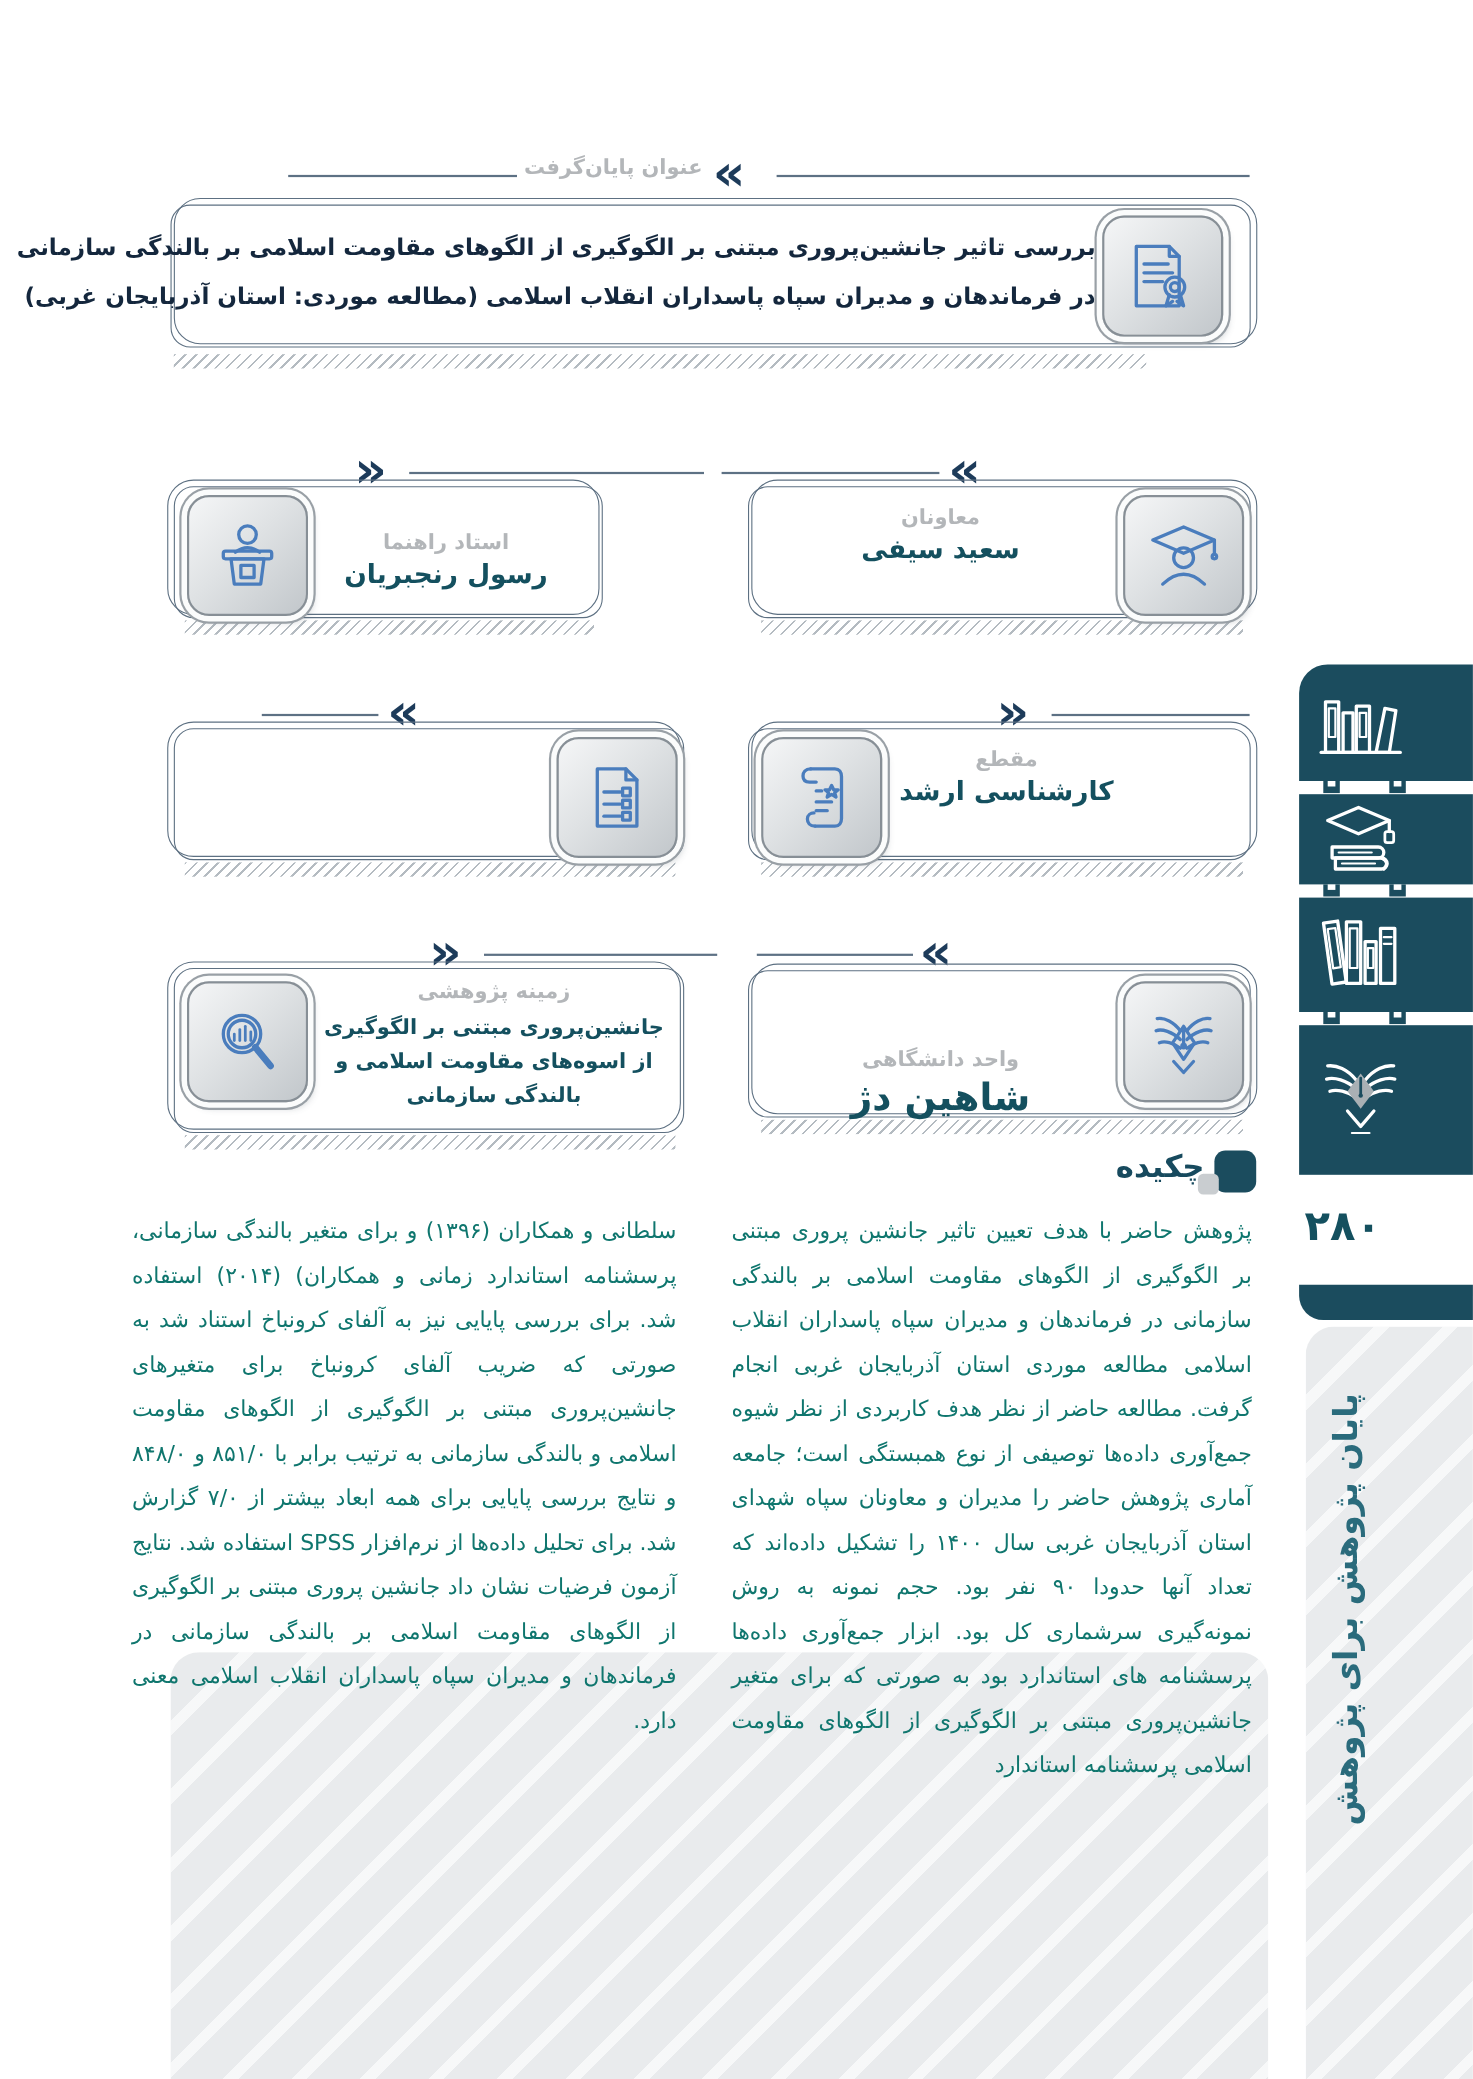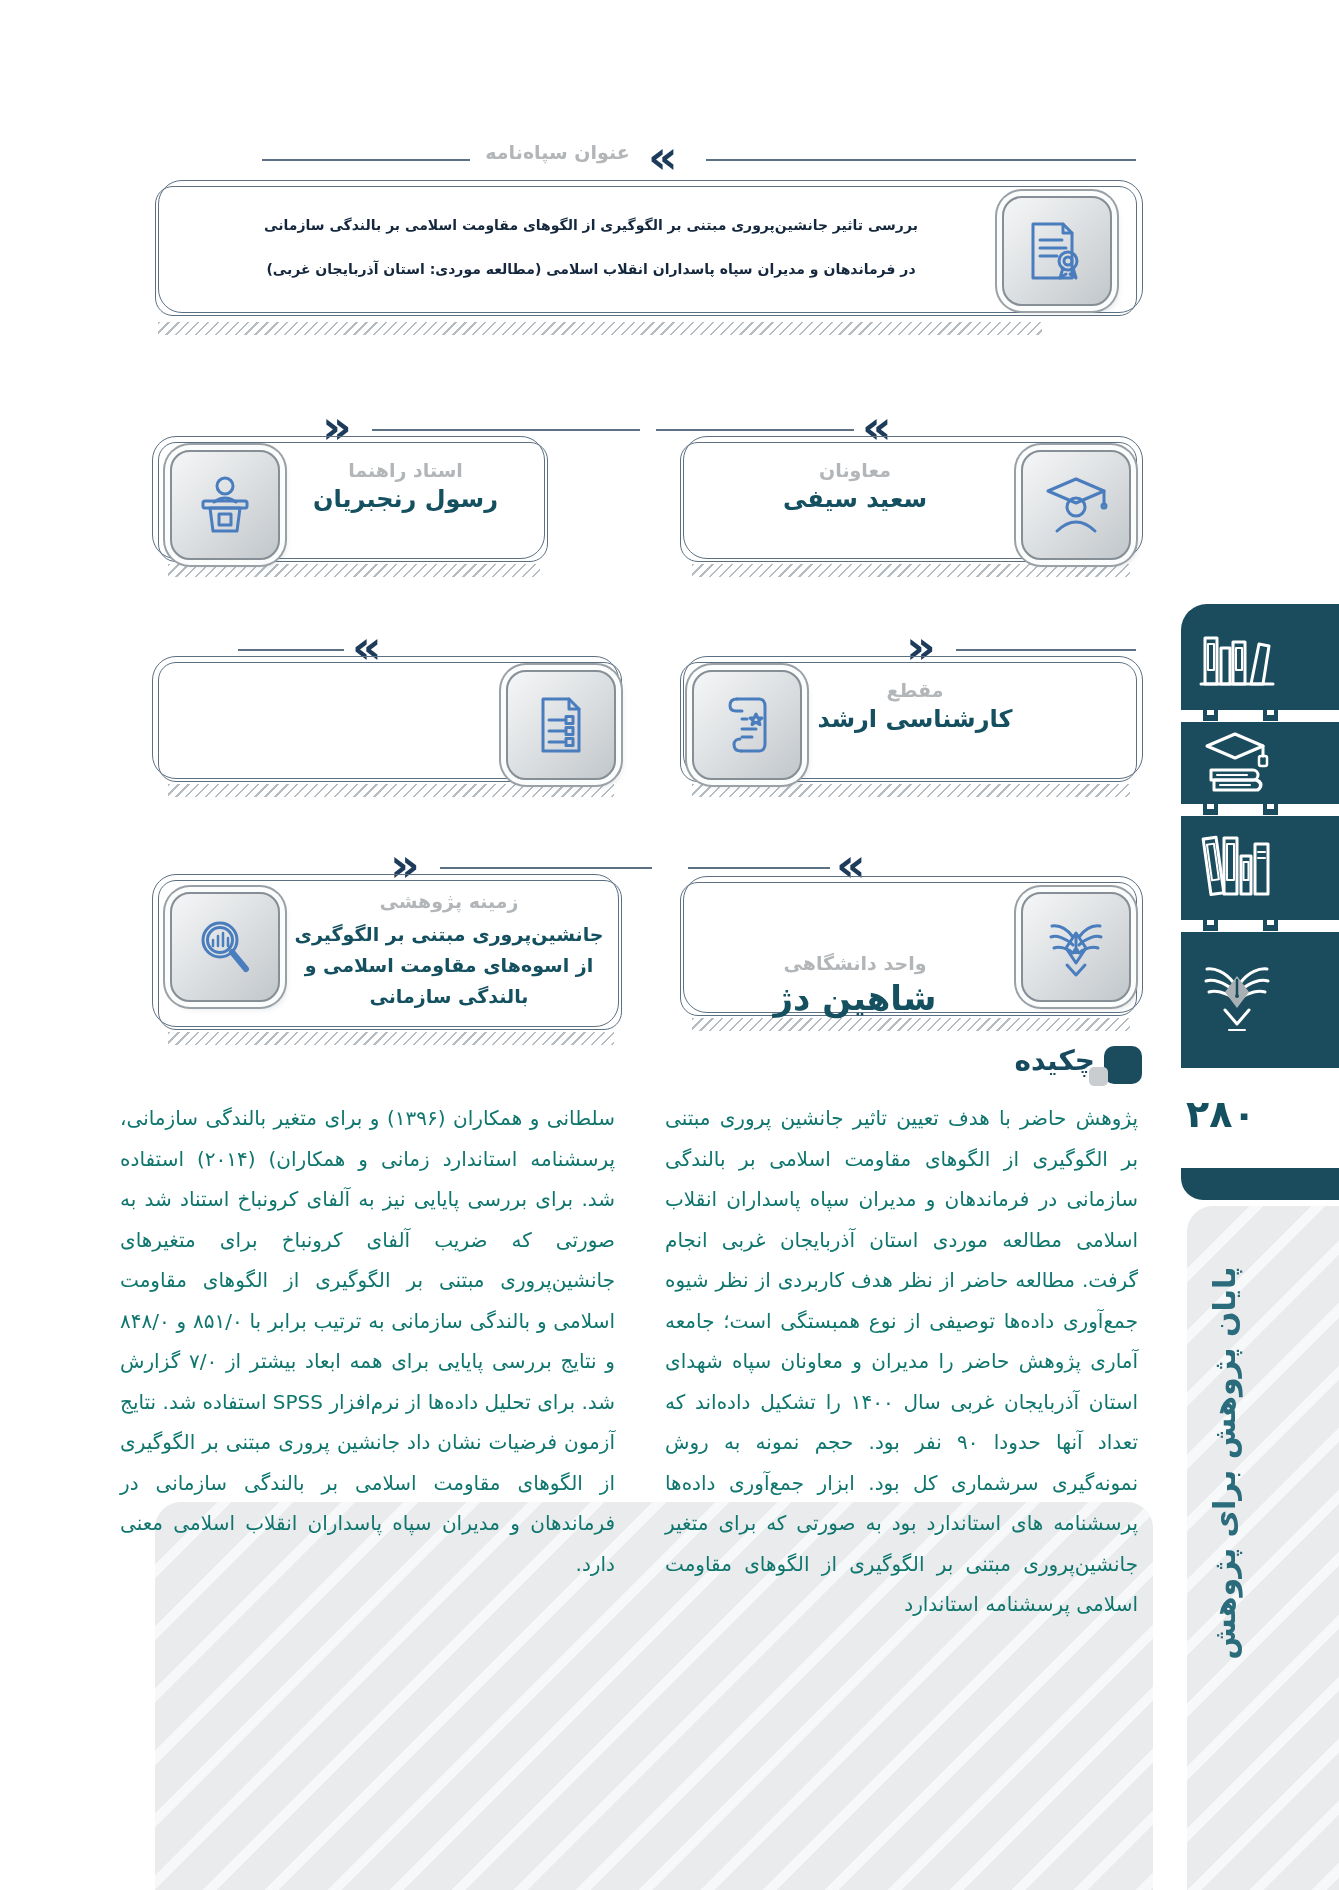--- a/index.html
+++ b/index.html
@@ -19,21 +19,21 @@
   .tile{position:absolute;width:106px;height:106px;border-radius:20px;
         background:linear-gradient(135deg,#f5f6f7 0%,#dfe2e4 45%,#c2c7cb 100%);
         border:2px solid #878f96;
         box-shadow:0 0 0 5px #fbfcfc,0 0 0 7px #99a0a6,4px 5px 7px rgba(80,92,104,.30);
         display:flex;align-items:center;justify-content:center;z-index:3;}
   .tile svg{stroke:#4a7dbd;fill:none;stroke-width:3;stroke-linecap:round;stroke-linejoin:round;}
   .boxlabel{font-size:19px;color:#b3b6b9;font-weight:bold;}
   .boxvalue{font-size:24px;color:#14505f;font-weight:bold;margin-top:4px;}
   .tzone{position:absolute;text-align:center;z-index:4;}
   .titlebox-text{position:absolute;left:30px;top:16px;width:810px;text-align:center;z-index:2;}
-  .titleline{font-size:14px;font-weight:bold;color:#14273d;line-height:44px;white-space:nowrap;}
+  .titleline{font-size:21px;font-weight:bold;color:#14273d;line-height:44px;white-space:nowrap;}
   .graypanel{position:absolute;background-color:#e9ebed;
         background-image:repeating-linear-gradient(135deg,rgba(255,255,255,.65) 0 10px,rgba(255,255,255,0) 10px 44px);}
   .abscol{position:absolute;font-size:20px;line-height:40.5px;color:#0f766e;text-align:justify;
         direction:rtl;z-index:2;}
   .sideblock{position:absolute;left:1181px;width:158px;background:#1b4c5e;}
   .sideblock svg{stroke:#ffffff;fill:none;stroke-width:3;stroke-linecap:round;stroke-linejoin:round;
         position:absolute;}
   .foot{position:absolute;width:15px;height:11px;background:#1b4c5e;}
   .foot::after{content:"";position:absolute;left:4px;top:0;width:7px;height:5px;background:#fff;}
   .vtext{position:absolute;left:1000px;top:1440px;width:460px;height:46px;
@@ -46,21 +46,21 @@
 </style>
 </head>
 <body>
 
 <div class="page">
 
   <div class="graypanel abs" style="left:155px;top:1502px;width:998px;height:388px;border-radius:26px 26px 0 0;"></div>
   <div class="graypanel abs" style="left:1187px;top:1206px;width:152px;height:684px;border-radius:26px 0 0 0;"></div>
 
   <div class="hline" style="left:262px;top:159px;width:208px;"></div>
-  <div class="abs fa" style="left:470px;top:141px;width:175px;text-align:center;font-size:19px;font-weight:bold;color:#b3b6b9;">عنوان سپاه‌نامه</div>
+  <div class="abs fa" style="left:470px;top:141px;width:175px;text-align:center;font-size:19px;font-weight:bold;color:#b3b6b9;">عنوان پایان‌گرفت</div>
   <span class="chev" style="left:648px;top:134px;">«</span>
   <div class="hline" style="left:706px;top:159px;width:430px;"></div>
 
   <div class="ibox d-right" style="left:155px;top:186px;width:980px;height:128px;">
     <div class="titlebox-text fa">
       <div class="titleline">بررسی تاثیر جانشین‌پروری مبتنی بر الگوگیری از الگوهای مقاومت اسلامی بر بالندگی سازمانی</div>
       <div class="titleline">در فرماندهان و مدیران سپاه پاسداران انقلاب اسلامی (مطالعه موردی: استان آذربایجان غربی)</div>
     </div>
   </div>
   <div class="tile" style="left:1002px;top:196px;">
@@ -86,21 +86,21 @@
   <div class="ibox d-left" style="left:158px;top:442px;width:388px;height:118px;"></div>
   <div class="tile" style="left:170px;top:450px;">
     <svg width="72" height="72" viewBox="0 0 72 72">
       <circle cx="36" cy="17" r="8"></circle>
         <path d="M25 33 q11 -8 22 0"></path>
       <rect x="14" y="32" width="44" height="7" rx="2"></rect>
       <path d="M21 39 L51 39 L48 62 L24 62 Z"></path>
         <rect x="30" y="45" width="12" height="11"></rect>
     </svg>
   </div>
-  <div class="tzone fa" style="left:288px;top:459px;width:235px;">
+  <div class="tzone fa" style="left:288px;top:482px;width:235px;">
     <div class="boxlabel">استاد راهنما</div>
     <div class="boxvalue">رسول رنجبریان</div>
   </div>
 
   <div class="ibox d-right" style="left:680px;top:442px;width:455px;height:118px;"></div>
   <div class="tile" style="left:1021px;top:450px;">
     <svg width="72" height="72" viewBox="0 0 72 72">
       <polygon points="36,10 64,22 36,34 8,22"></polygon>
       <path d="M64 22 v12"></path>
         <circle cx="64" cy="37" r="2"></circle>

